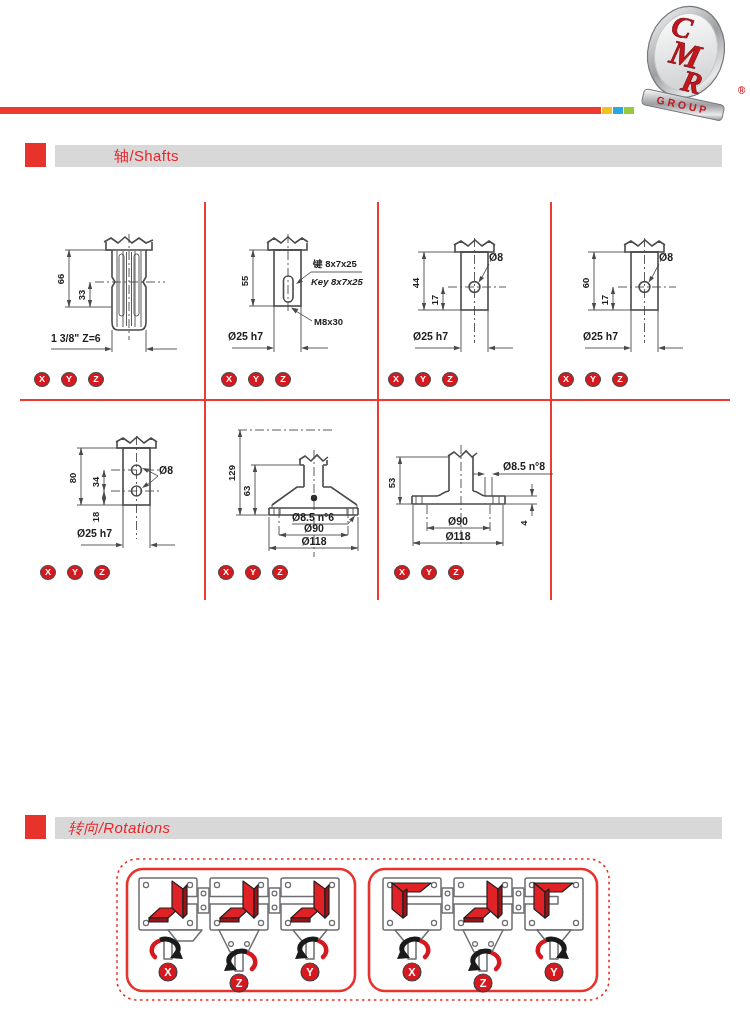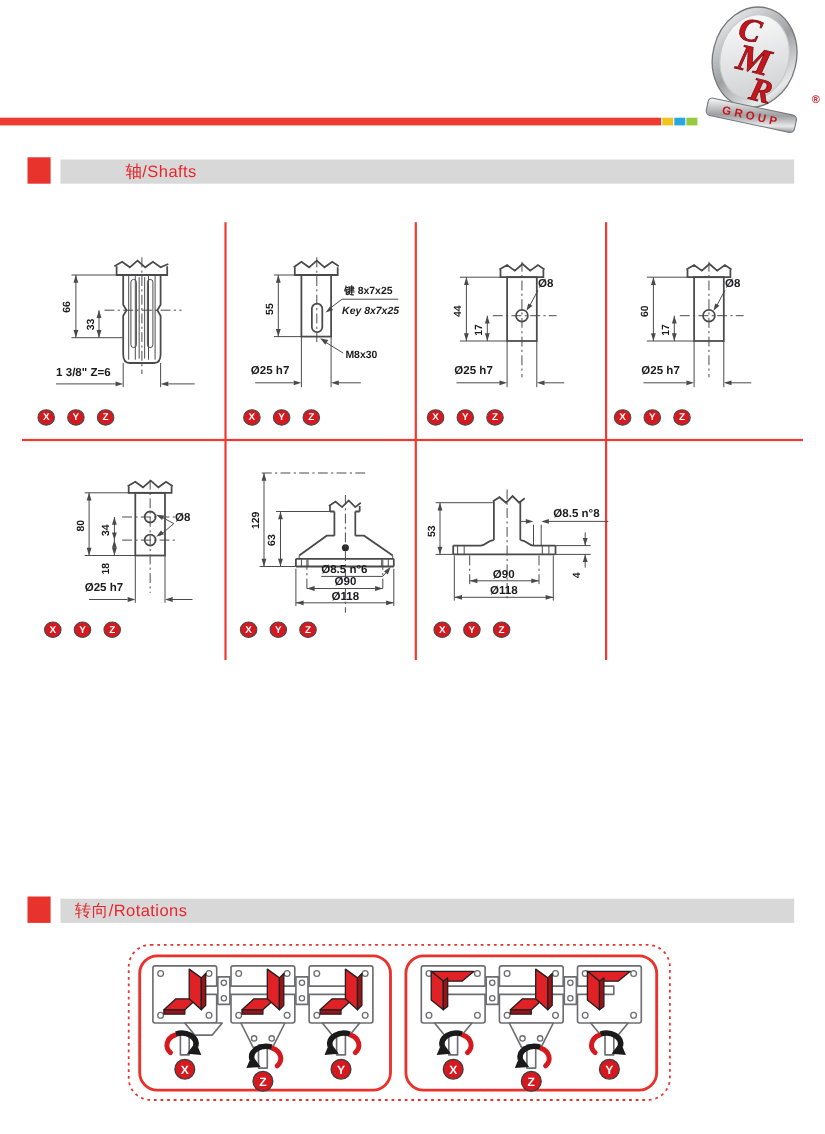--- a/index.html
+++ b/index.html
@@ -272,21 +272,21 @@
   <div class="xyz" style="left:94px;top:565px;">Z</div>
   <div class="xyz" style="left:218px;top:565px;">X</div>
   <div class="xyz" style="left:245px;top:565px;">Y</div>
   <div class="xyz" style="left:272px;top:565px;">Z</div>
   <div class="xyz" style="left:394px;top:565px;">X</div>
   <div class="xyz" style="left:421px;top:565px;">Y</div>
   <div class="xyz" style="left:448px;top:565px;">Z</div>
 
   <div class="sec-square" style="left:25px;top:815px;"></div>
   <div class="sec-bar" style="left:55px;top:817px;"></div>
-  <div class="sec-title" style="left:68px;top:819px;">转向/Rotations</div>
+  <div class="sec-title" style="left:68px;top:819px;font-style:italic;">转向/Rotations</div>
 
   <svg class="abs" style="left:110px;top:855px;" width="510" height="155" viewBox="0 0 510 155">
     <defs>
       <g id="gearA">
         <polygon points="10,40 21,30 40,30 29,40" fill="#e02227" stroke="#231f20" stroke-width="1.2"></polygon>
         <polygon points="10,40 29,40 29,44 10,44" fill="#9c1317" stroke="#231f20" stroke-width="1.2"></polygon>
         <polygon points="33,3 44,11 44,40 33,30" fill="#e02227" stroke="#231f20" stroke-width="1.2"></polygon>
         <polygon points="44,11 48,7 48,36 44,40" fill="#9c1317" stroke="#231f20" stroke-width="1.2"></polygon>
       </g>
       <g id="gearB">

